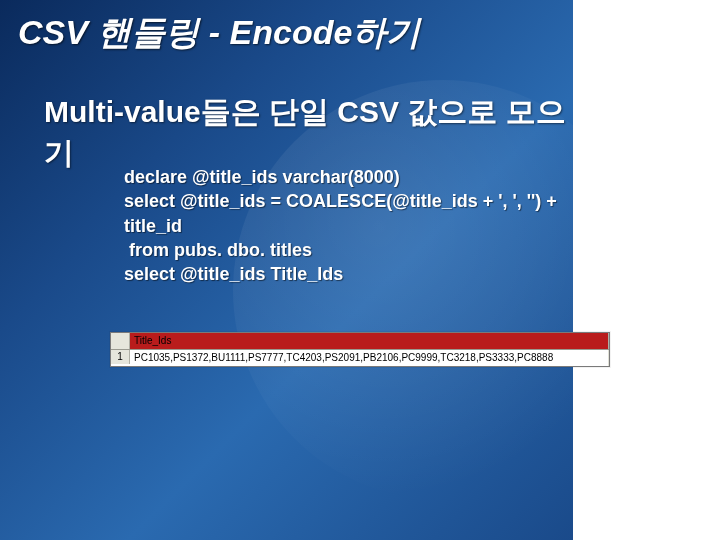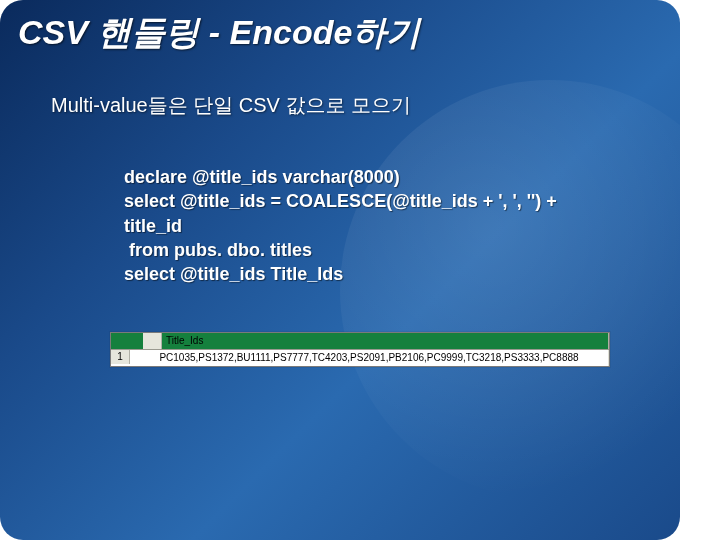--- a/index.html
+++ b/index.html
@@ -5,25 +5,24 @@
   html, body {
     margin: 0;
     padding: 0;
     width: 720px;
     height: 540px;
     overflow: hidden;
     font-family: Arial, "Malgun Gothic", sans-serif;
   }
   .slide {
     position: relative;
-    width: 680px;
+    width: 573px;
     height: 540px;
     background: linear-gradient(135deg, #0a2a5c 0%, #1a4a8a 30%, #2a6ab0 60%, #1a4a8a 100%);
     color: #fff;
-    border-radius: 23px;
   }
   .bg-accent {
     position: absolute;
     right: -80px;
     top: 80px;
     width: 420px;
     height: 420px;
     border-radius: 50%;
     background: radial-gradient(circle at 35% 35%, rgba(255,255,255,0.10) 0%, rgba(255,255,255,0.05) 40%, rgba(255,255,255,0) 70%);
     pointer-events: none;
@@ -33,24 +32,24 @@
     left: 18px;
     top: 10px;
     font-size: 34px;
     font-weight: bold;
     font-style: italic;
     color: #ffffff;
     text-shadow: 1px 1px 2px rgba(0,0,0,0.6);
   }
   .subtitle {
     position: absolute;
-    left: 51px;
+    left: 44px;
     top: 92px;
-    font-size: 20px;
-    font-weight: normal;
+    font-size: 30px;
+    font-weight: bold;
     color: #ffffff;
     text-shadow: 1px 1px 2px rgba(0,0,0,0.5);
   }
   .code-block {
     position: absolute;
     left: 124px;
     top: 165px;
     font-size: 18px;
     font-weight: bold;
     line-height: 1.35;
@@ -65,23 +64,22 @@
     width: 498px;
     background: #fff;
     color: #000;
     font-family: Tahoma, Arial, sans-serif;
     font-size: 10px;
     border: 1px solid #7a7a7a;
     box-shadow: 0 0 0 1px rgba(0,0,0,0.05);
   }
   .result-header {
     display: flex;
-    background: #15803d;
+    background: #b91c1c;
     border-bottom: 1px solid #9a9a90;
-    padding-left: 32px;
   }
   .rh-rownum {
     width: 18px;
     border-right: 1px solid #b0b0a6;
     background: #e6e6dc;
   }
   .rh-col {
     flex: 1;
     padding: 1px 4px;
     border-right: 1px solid #b0b0a6;
@@ -101,21 +99,20 @@
     line-height: 14px;
   }
   .rr-cell {
     flex: 1;
     padding: 1px 4px;
     border-right: 1px solid #e0e0d6;
     height: 14px;
     line-height: 14px;
     white-space: nowrap;
     overflow: hidden;
-    text-align: center;
   }
 </style>
 </head>
 <body>
 
 <div class="slide">
   <div class="bg-accent"></div>
 
   <div class="title">CSV 핸들링 - Encode하기</div>
 

